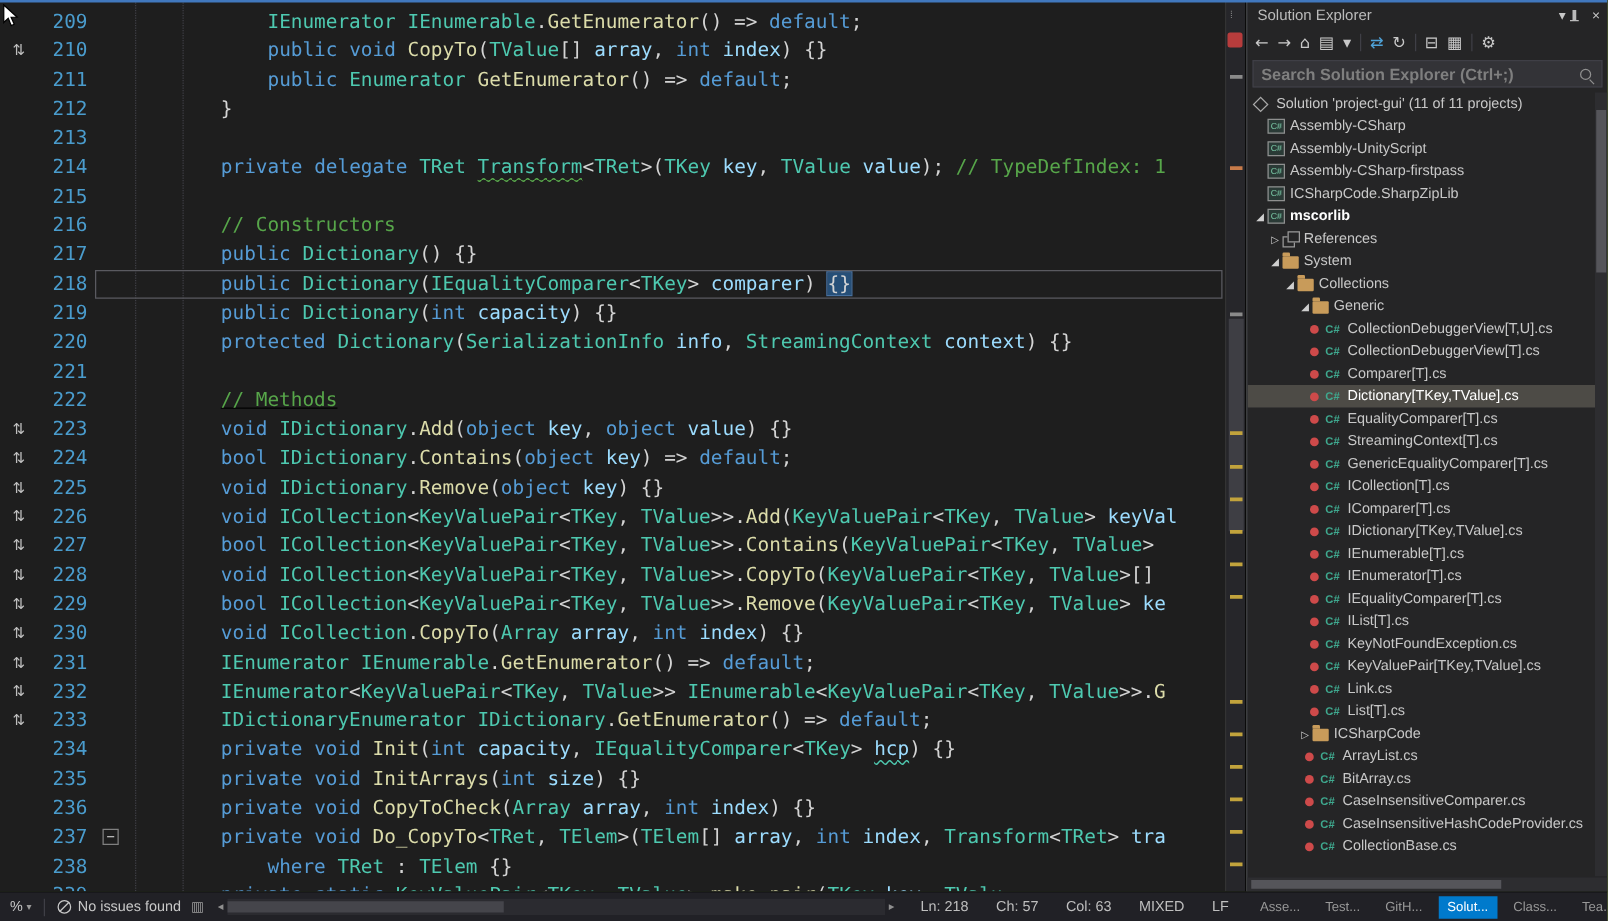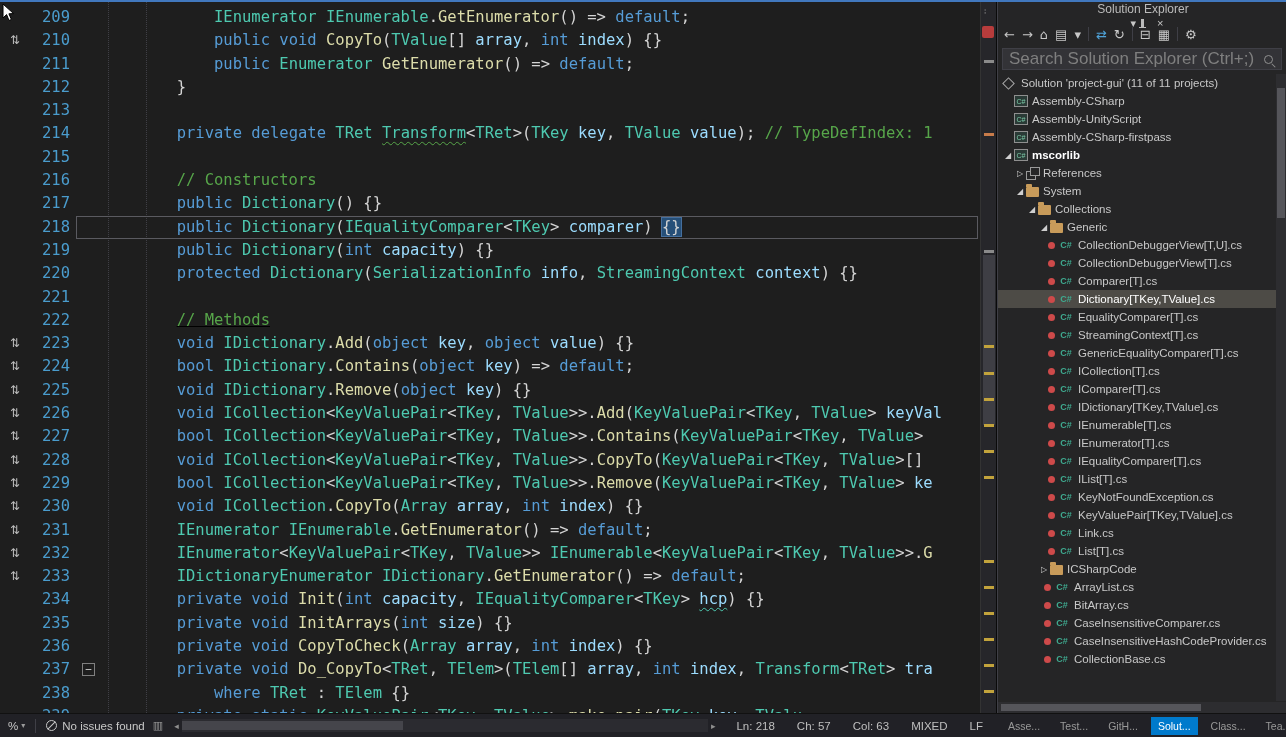--- a/index.html
+++ b/index.html
@@ -36,30 +36,30 @@
   .ed-scrollbar { position:absolute; top:0; right:0; bottom:0; width:16px; background:#26262A; border-left:1px solid #333; }
   .ed-thumb { position:absolute; left:2px; width:12px; top:255px; height:170px; background:#3E3E44; }
   .mark { position:absolute; left:3px; width:10px; height:3px; }
   .health-box { position:absolute; right:2px; top:26px; width:12px; height:12px; background:#B73C3C; border-radius:2px; }
   .gripper { position:absolute; right:4px; top:8px; width:8px; height:8px; color:#8A8A8A; font-size:8px; line-height:8px; }
 
   .mouse-cursor { position:absolute; left:2px; top:3px; z-index:60; }
 
   
   .panel { width:289px; background:#252526; display:flex; flex-direction:column; position:relative; border-left:1px solid #3F3F46; }
-  .p-title { height:22px; display:flex; align-items:center; padding:2px 6px 0 8px; color:#BBBBBB; font-size:12px;flex-direction:column; }
+  .p-title { height:22px; display:flex; align-items:center; padding:2px 6px 0 8px; color:#BBBBBB; font-size:12px; }
   .p-title-label { flex:1; }
   .p-title-ic { color:#C8C8C8; font-size:11px; margin-left:8px; cursor:default; }
   .pin { display:inline-block; width:3px; height:8px; background:#BBB; position:relative; margin:0 5px; }
   .pin::after { content:''; position:absolute; top:8px; left:-2px; width:7px; height:1px; background:#BBB; }
   .p-toolbar { height:24px; display:flex; align-items:center; gap:7px; padding:0 6px; color:#C8C8C8; font-size:13px; }
   .tbtn { cursor:default; font-family:"DejaVu Sans", sans-serif; }
   .tsep { width:1px; height:14px; background:#3F3F46; }
   .p-search { height:22px; margin:2px 4px 3px 4px; background:#333337; border:1px solid #3F3F46; display:flex; align-items:center; padding-right:4px; }
-  .p-search input { flex:1; background:transparent; border:0; outline:none; color:#C8C8C8; font-size:17px; padding:0 6px; font-family:"Liberation Sans", sans-serif; }
+  .p-search input { flex:1; background:transparent; border:0; outline:none; color:#C8C8C8; font-size:13px; padding:0 6px; font-family:"Liberation Sans", sans-serif;font-weight:bold; }
   .p-search input::placeholder { color:#7F7F7F; }
   .mag { width:9px; height:9px; border:1px solid #909090; border-radius:50%; position:relative; flex:none; margin-right:4px; }
   .mag::after { content:''; position:absolute; width:5px; height:1px; background:#909090; transform:rotate(45deg); left:6px; top:9px; }
 
   .tree { flex:1; overflow:hidden; font-size:11.5px; color:#C8C8C8; position:relative; padding-top:1px; }
   .titem { height:18px; display:flex; align-items:center; white-space:nowrap; cursor:default; }
   .titem.sel { background:#4D4B46; color:#FFFFFF; }
   .titem.bold .lbl { font-weight:bold; color:#FFFFFF; }
   .arr { width:12px; flex:none; font-size:8px; color:#CFCFCF; text-align:center; font-family:"DejaVu Sans", sans-serif; }
   .dot { width:7px; height:7px; border-radius:50%; background:#CE4A4A; flex:none; margin-right:3px; }
@@ -205,20 +205,24 @@
             <span class="lbl">Assembly-CSharp</span>
           </div>
           <div class="titem" style="padding-left: 16px;">
             <span class="ic-proj">C#</span>
             <span class="lbl">Assembly-UnityScript</span>
           </div>
           <div class="titem" style="padding-left: 16px;">
             <span class="ic-proj">C#</span>
             <span class="lbl">Assembly-CSharp-firstpass</span>
           </div>
+          <div class="titem" style="padding-left: 16px;">
+            <span class="ic-proj">C#</span>
+            <span class="lbl">ICSharpCode.SharpZipLib</span>
+          </div>
           <div class="titem bold" style="padding-left: 4px;">
             <span class="arr">◢</span>
             <span class="ic-proj">C#</span>
             <span class="lbl">mscorlib</span>
           </div>
           <div class="titem" style="padding-left: 16px;">
             <span class="arr">▷</span>
             <span class="ic-ref"></span>
             <span class="lbl">References</span>
           </div>

